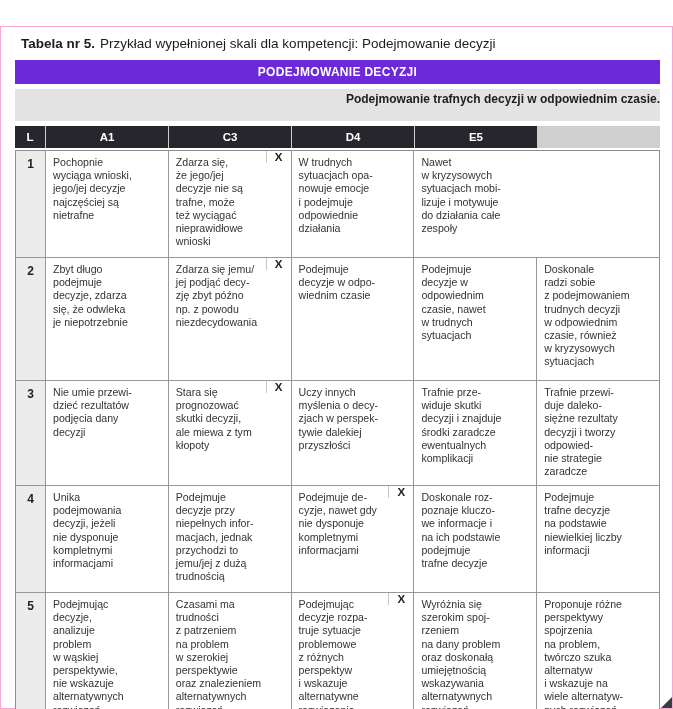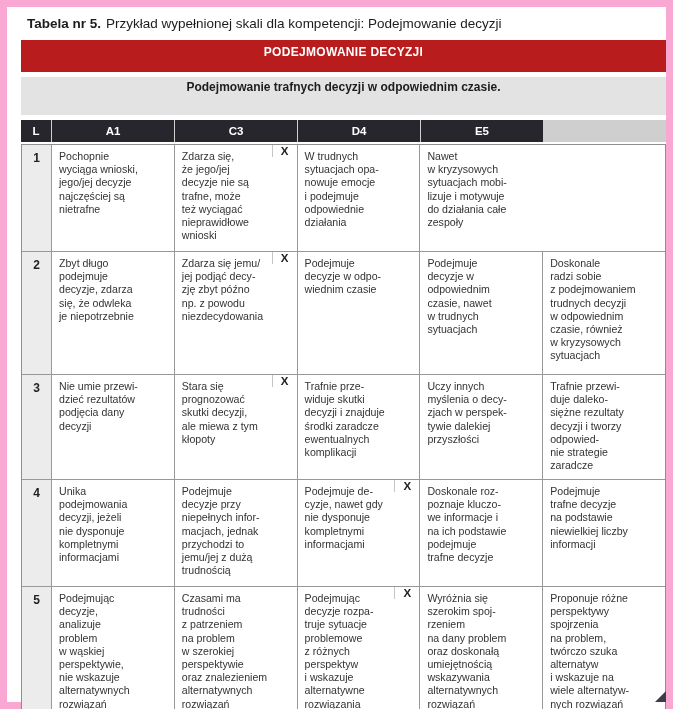--- a/index.html
+++ b/index.html
@@ -4,41 +4,42 @@
 <style>
   html,body { margin:0; padding:0; }
   body {
     width:673px; height:709px; position:relative;
     background:#ffffff;
     font-family:"Liberation Sans", sans-serif;
     overflow:hidden;
   }
   .page {
     position:absolute; inset:0;
-    border:7px solid #f9a8d4;
+    border:1px solid #f9a8d4;
     box-sizing:border-box;
+    margin-top:26px;
   }
   .caption {
     position:absolute; left:20px; top:9px;
     font-size:13.5px; color:#1c1c1c; white-space:nowrap;
   }
   .caption .b { font-weight:bold; margin-right:5px; }
 
   .tbl { position:absolute; left:14px; top:33px; width:645px; }
 
   .bar {
     box-sizing:border-box; width:100%; text-align:center; font-weight:bold;
   }
   .title-bar {
-    background:#b91c1c; color:#ffffff; height:32px; line-height:24px;
+    background:#6d28d9; color:#ffffff; height:24px; line-height:24px;
     font-size:12px; letter-spacing:0.3px;
   }
   .subtitle-bar {
-    background:#e3e3e3; color:#1d1d1d; height:38px; line-height:21px;
-    font-size:12px; margin-top:5px;
+    background:#e3e3e3; color:#1d1d1d; height:32px; line-height:21px;
+    font-size:12px; margin-top:5px;text-align:right;
   }
   .header-row {
     display:grid; grid-template-columns:30px repeat(5,1fr);
     column-gap:1px; background:#cfcfcf; margin-top:5px; height:22px;
   }
   .header-cell {
     background:#26262c; color:#ffffff; font-weight:bold; font-size:11.5px;
     display:flex; align-items:center; justify-content:center;
   }
 
@@ -200,34 +201,34 @@
         </div>
         <div class="cell rating">
           <div class="txt">Stara się
 prognozować
 skutki decyzji,
 ale miewa z tym
 kłopoty</div>
           <div class="mark">X</div>
         </div>
         <div class="cell rating">
+          <div class="txt">Uczy innych
+myślenia o decy-
+zjach w perspek-
+tywie dalekiej
+przyszłości</div>
+          <div class="mark"></div>
+        </div>
+        <div class="cell rating">
           <div class="txt">Trafnie prze-
 widuje skutki
 decyzji i znajduje
 środki zaradcze
 ewentualnych
 komplikacji</div>
-          <div class="mark"></div>
-        </div>
-        <div class="cell rating">
-          <div class="txt">Uczy innych
-myślenia o decy-
-zjach w perspek-
-tywie dalekiej
-przyszłości</div>
           <div class="mark"></div>
         </div>
         <div class="cell rating">
           <div class="txt">Trafnie przewi-
 duje daleko-
 siężne rezultaty
 decyzji i tworzy
 odpowied-
 nie strategie
 zaradcze</div>

